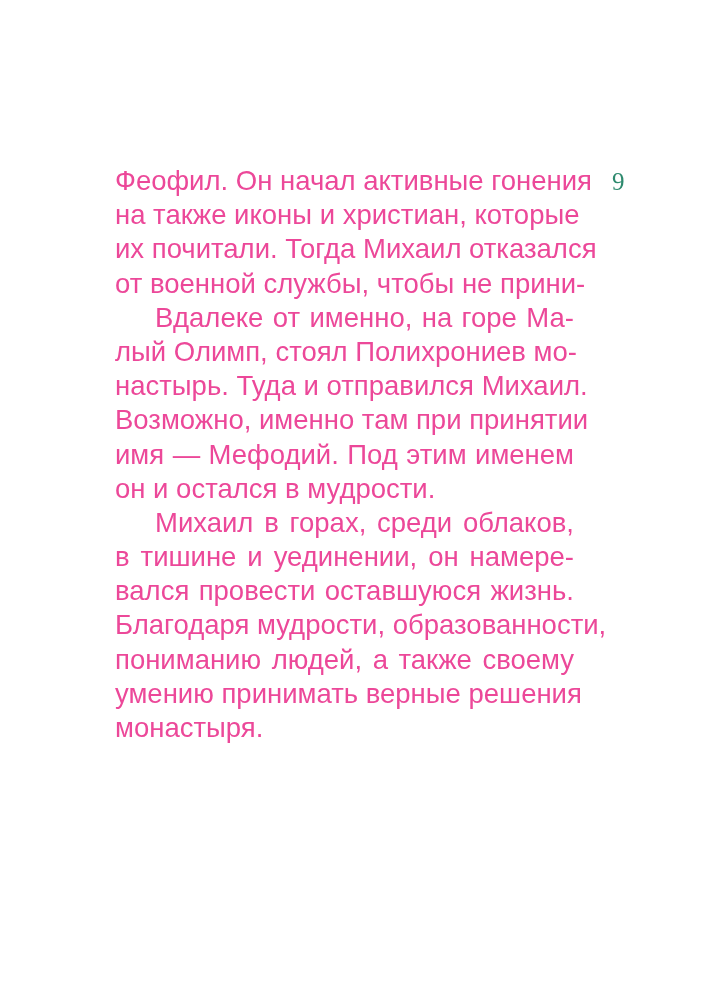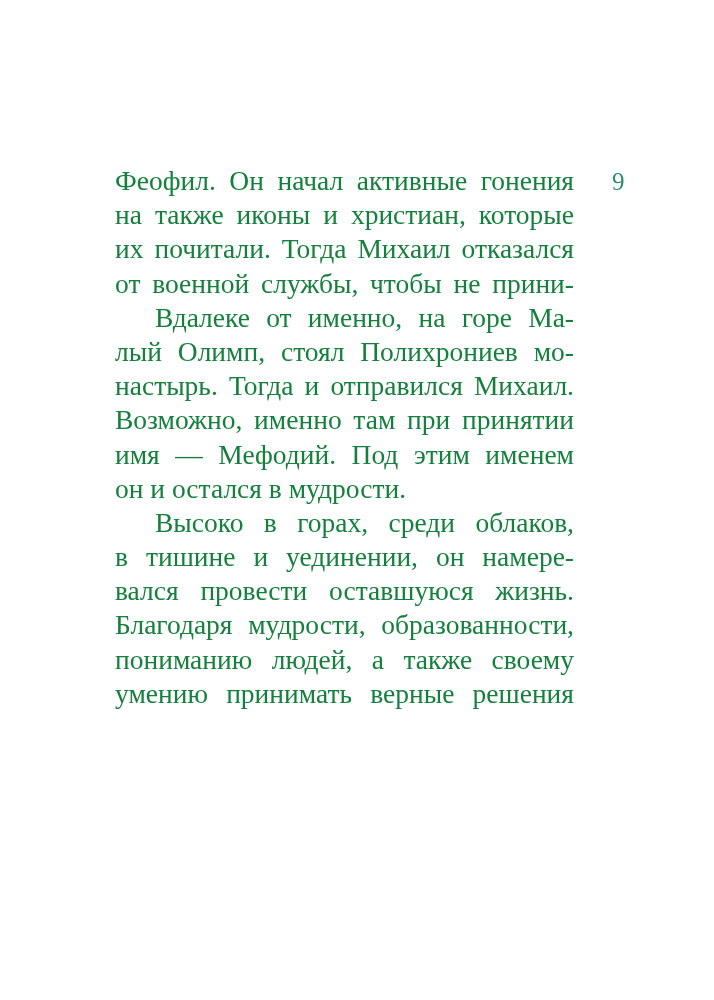--- a/index.html
+++ b/index.html
@@ -26,24 +26,24 @@
       font-family: "Liberation Serif", "DejaVu Serif", serif;
       font-size: 25px;
       line-height: 34px;
       color: #2e8a6e;
     }
     .text-column {
       position: absolute;
       left: 115px;
       top: 164px;
       width: 459px;
-      font-family: Liberation Serif, serif;
+      font-family: Liberation Sans, sans-serif;
       font-size: 27.5px;
       line-height: 34.2px;
-      color: #15803d;
+      color: #ec4899;
     }
     .line {
       display: block;
       height: 34.2px;
       white-space: nowrap;
       text-align: justify;
       text-align-last: justify;
     }
     .line.last {
       text-align-last: left;
@@ -61,27 +61,28 @@
   <div class="text-column">
     <div>
       <span class="line">Феофил. Он начал активные гонения</span>
       <span class="line">на также иконы и христиан, которые</span>
       <span class="line">их почитали. Тогда Михаил отказался</span>
       <span class="line">от военной службы, чтобы не прини-</span>
     </div>
     <div>
       <span class="line indent">Вдалеке от именно, на горе Ма-</span>
       <span class="line">лый Олимп, стоял Полихрониев мо-</span>
-      <span class="line">настырь. Тогда и отправился Михаил.</span>
+      <span class="line">настырь. Туда и отправился Михаил.</span>
       <span class="line">Возможно, именно там при принятии</span>
       <span class="line">имя — Мефодий. Под этим именем</span>
       <span class="line last">он и остался в мудрости.</span>
     </div>
     <div>
-      <span class="line indent">Высоко в горах, среди облаков,</span>
+      <span class="line indent">Михаил в горах, среди облаков,</span>
       <span class="line">в тишине и уединении, он намере-</span>
       <span class="line">вался провести оставшуюся жизнь.</span>
       <span class="line">Благодаря мудрости, образованности,</span>
       <span class="line">пониманию людей, а также своему</span>
       <span class="line">умению принимать верные решения</span>
+      <span class="line last">монастыря.</span>
     </div>
   </div>
 </div>
 
 </body></html>

